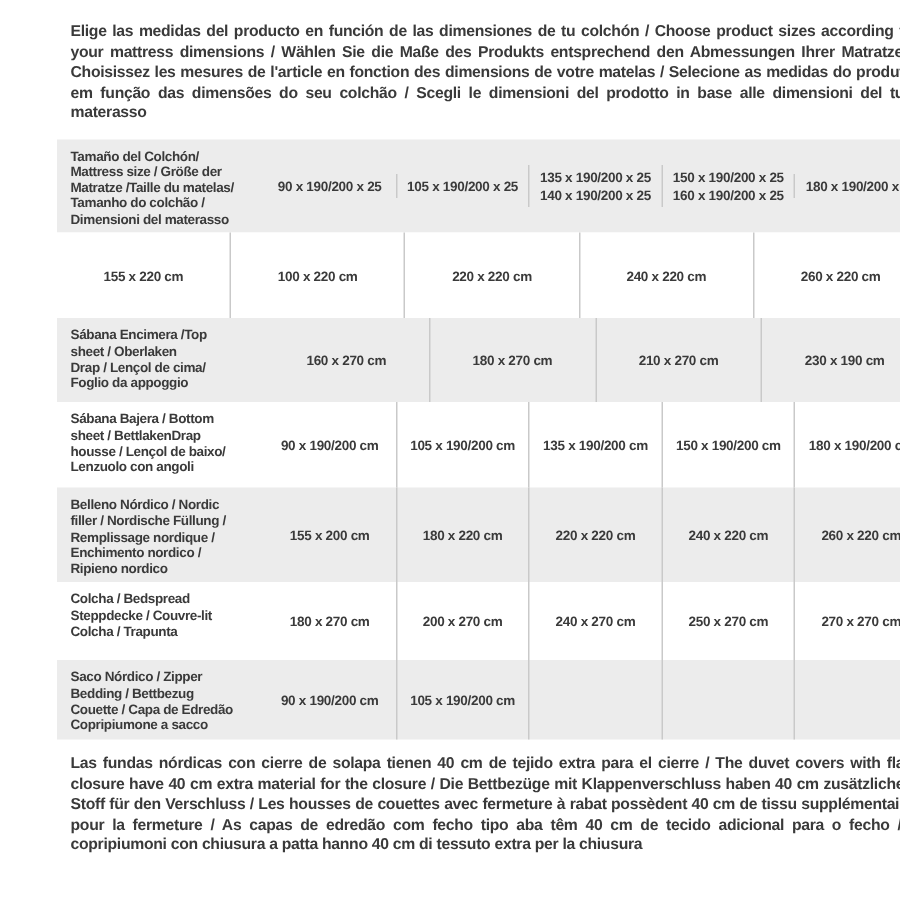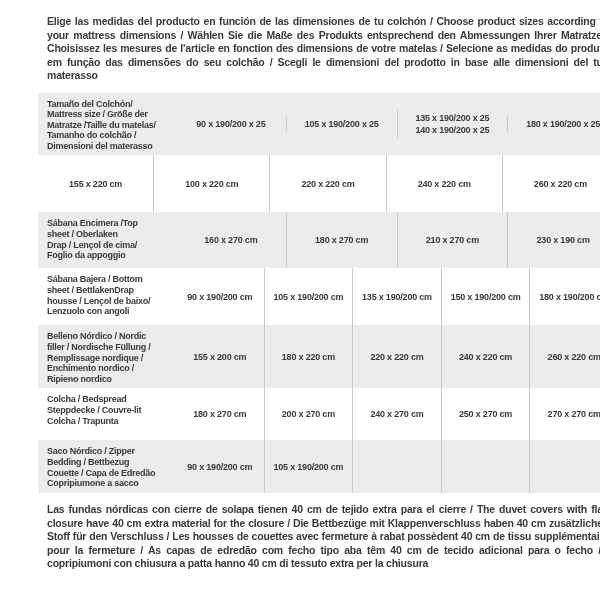--- a/index.html
+++ b/index.html
@@ -85,20 +85,22 @@
     <div class="row">
       <div class="cell label">Tamaño del Colchón/
 Mattress size / Größe der
 Matratze /Taille du matelas/
 Tamanho do colchão /
 Dimensioni del materasso</div>
       <div class="cell val">90 x 190/200 x 25</div>
       <div class="cell val">105 x 190/200 x 25</div>
       <div class="cell val">135 x 190/200 x 25
 140 x 190/200 x 25</div>
+      <div class="cell val">150 x 190/200 x 25
+160 x 190/200 x 25</div>
       <div class="cell val">180 x 190/200 x 25</div>
     </div>
 
     <div class="row">
       <div class="cell val">155 x 220 cm</div>
       <div class="cell val">100 x 220 cm</div>
       <div class="cell val">220 x 220 cm</div>
       <div class="cell val">240 x 220 cm</div>
       <div class="cell val">260 x 220 cm</div>
     </div>

